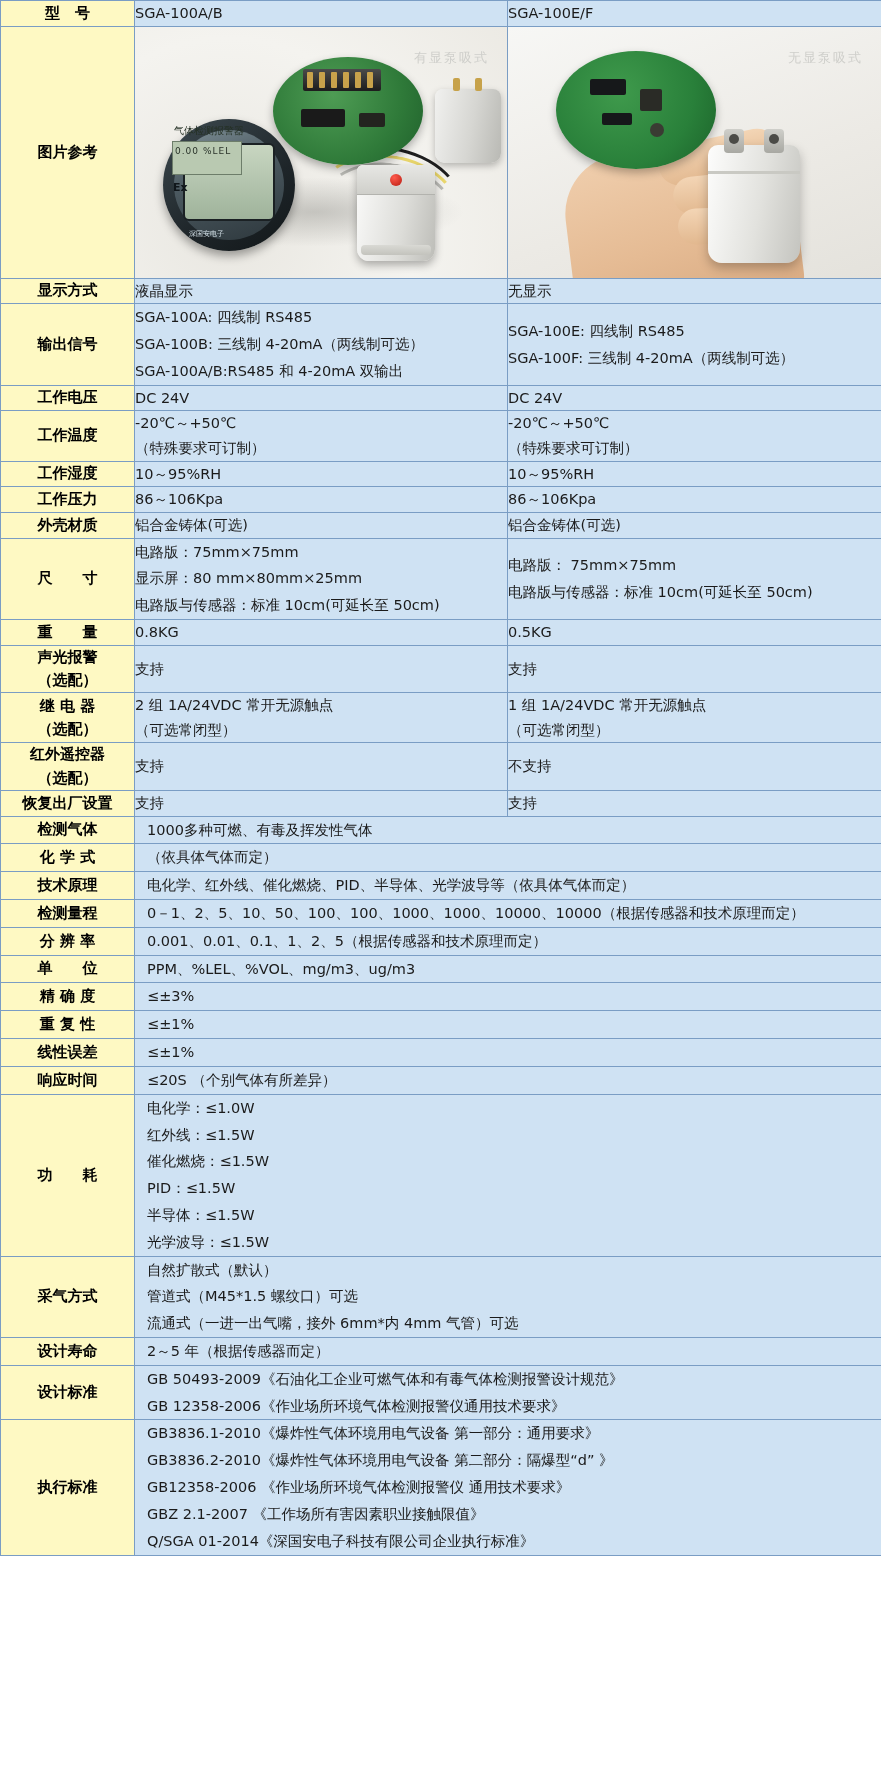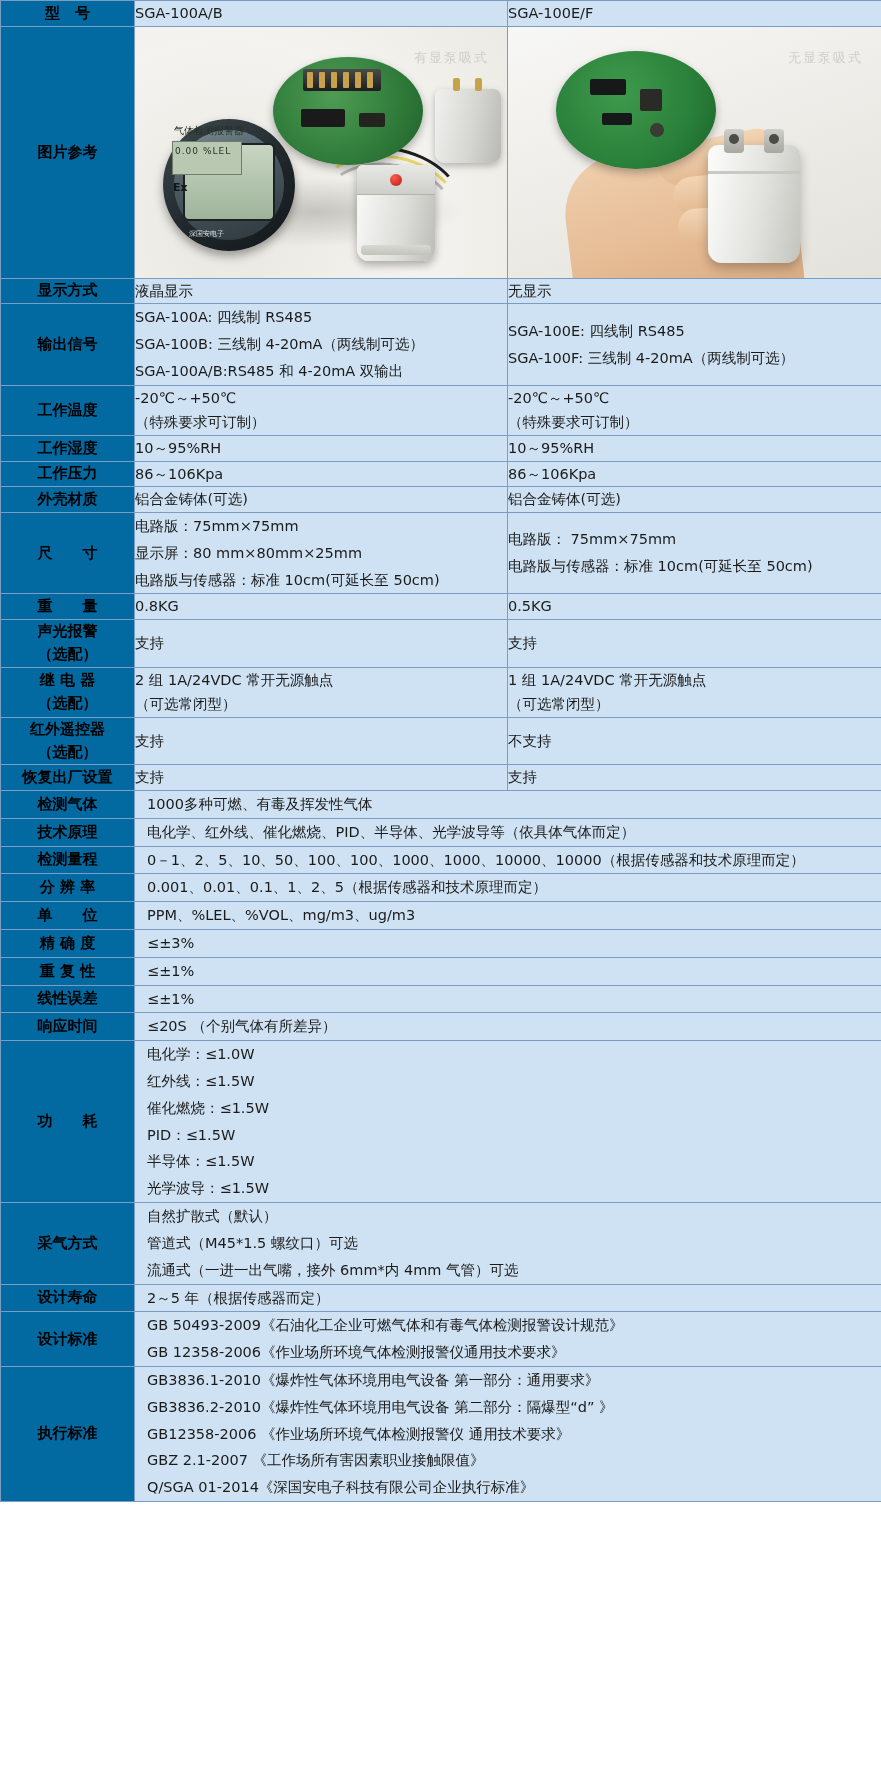--- a/index.html
+++ b/index.html
@@ -18,21 +18,21 @@
     table-layout: fixed;
     font-size: 14.5px;
     color: #1b1b1b;
   }
   .spec-table td {
     border: 1px solid #7a9dc4;
     padding: 0;
     vertical-align: middle;
   }
   .label-cell {
-    background: #0369a1;
+    background: #fef9c3;
     text-align: center;
     font-weight: bold;
     font-size: 15px;
     color: #000;
     padding: 7px 4px;
     line-height: 1.55;
     width: 134px;
   }
   .label-cell .sub {
     display: block;
@@ -323,20 +323,25 @@
         <span class="row-line">SGA-100A:  四线制 RS485</span>
         <span class="row-line">SGA-100B:  三线制 4-20mA（两线制可选）</span>
         <span class="row-line">SGA-100A/B:RS485 和 4-20mA 双输出</span>
       </td>
       <td class="val-left">
         <span class="row-line">SGA-100E:  四线制 RS485</span>
         <span class="row-line">SGA-100F:  三线制 4-20mA（两线制可选）</span>
       </td>
     </tr>
 
+    <tr>
+      <td class="label-cell">工作电压</td>
+      <td class="val-center">DC  24V</td>
+      <td class="val-center">DC  24V</td>
+    </tr>
 
     <tr>
       <td class="label-cell">工作温度</td>
       <td class="val-center">
         <span class="row-line">-20℃～+50℃</span>
         <span class="row-line">（特殊要求可订制）</span>
       </td>
       <td class="val-center">
         <span class="row-line">-20℃～+50℃</span>
         <span class="row-line">（特殊要求可订制）</span>
@@ -416,20 +421,26 @@
     <tr>
       <td class="label-cell">恢复出厂设置</td>
       <td class="val-center">支持</td>
       <td class="val-center">支持</td>
     </tr>
 
     <tr>
       <td class="label-cell">检测气体</td>
       <td class="val-left wide" colspan="2">
         <span class="row-line">1000多种可燃、有毒及挥发性气体</span>
+      </td>
+    </tr>
+    <tr>
+      <td class="label-cell">化 学 式</td>
+      <td class="val-left wide" colspan="2">
+        <span class="row-line">（依具体气体而定）</span>
       </td>
     </tr>
     <tr>
       <td class="label-cell">技术原理</td>
       <td class="val-left wide" colspan="2">
         <span class="row-line">电化学、红外线、催化燃烧、PID、半导体、光学波导等（依具体气体而定）</span>
       </td>
     </tr>
     <tr>
       <td class="label-cell">检测量程</td>

